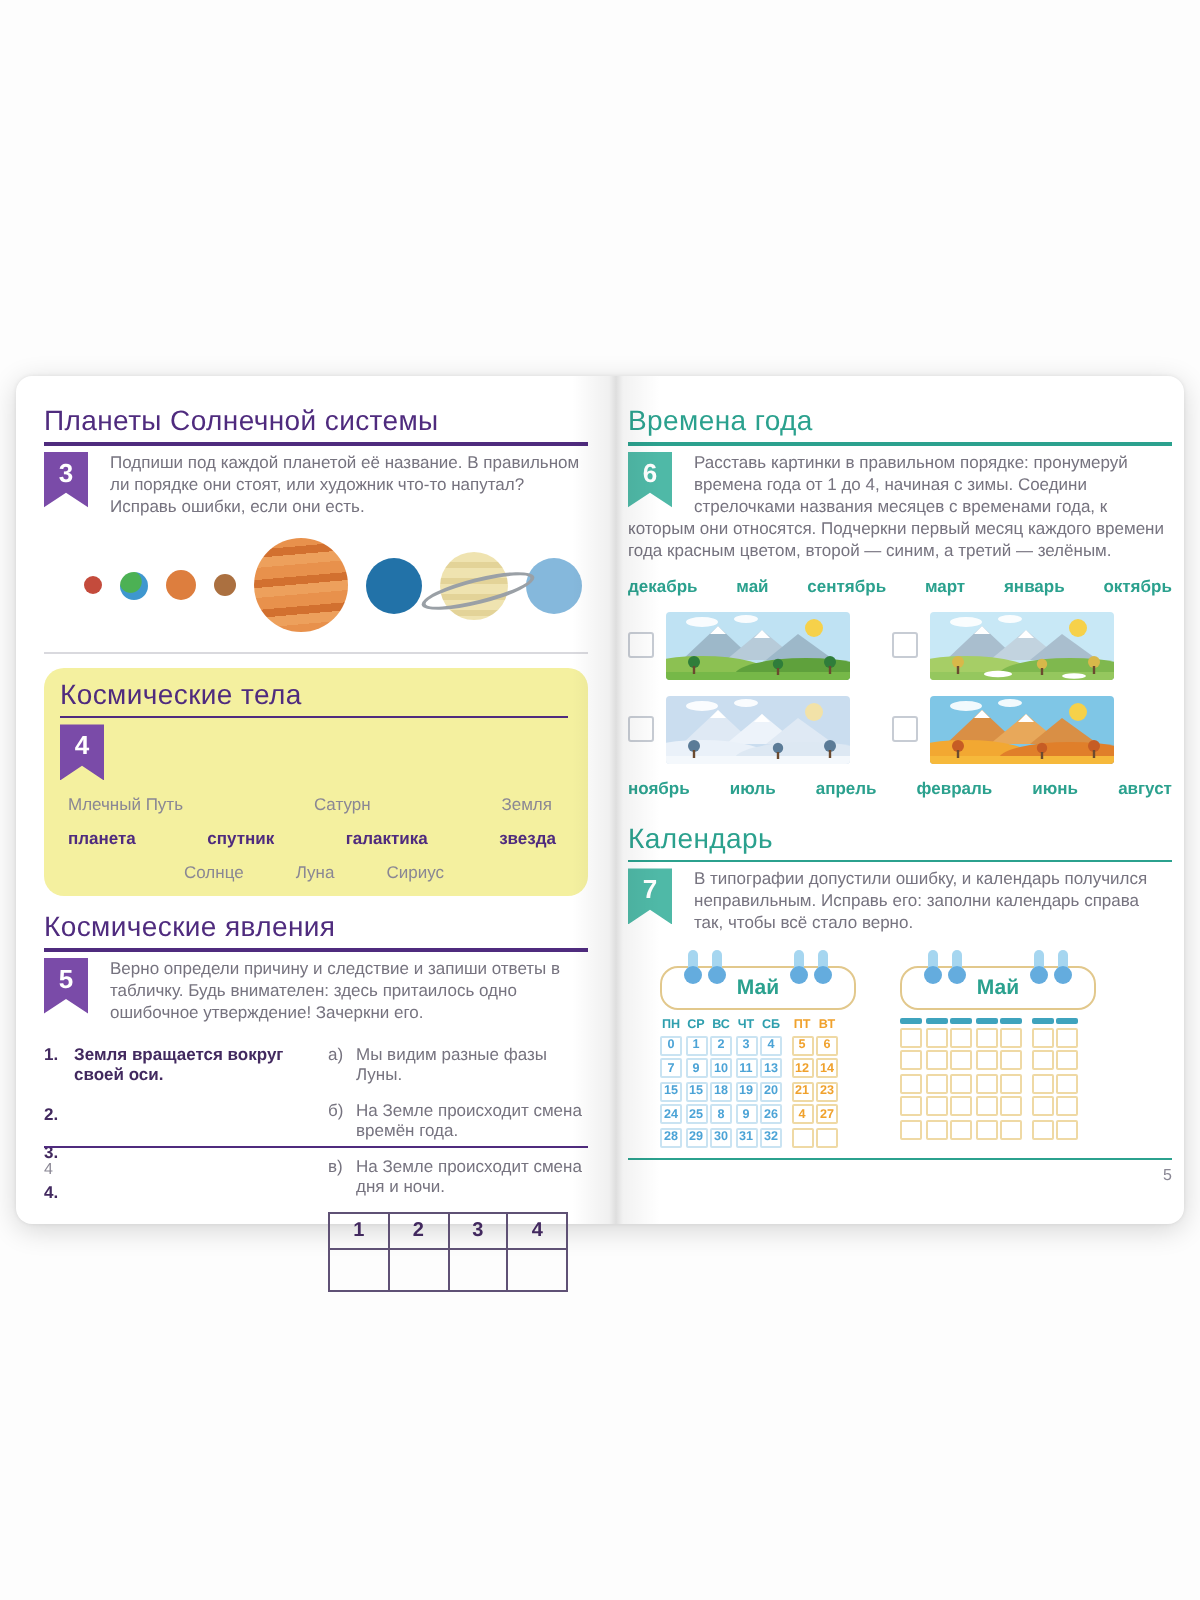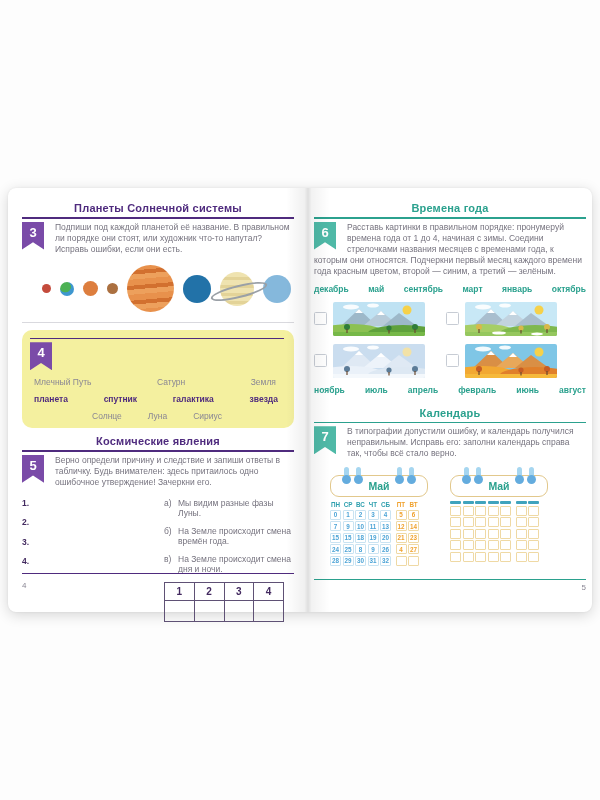--- a/index.html
+++ b/index.html
@@ -6,21 +6,21 @@
   .canvas{position:relative;width:600px;height:800px;background:#fdfdfd;overflow:hidden;
           font-family:"Liberation Sans",sans-serif;}
   .book{position:absolute;left:8px;top:188px;width:584px;height:424px;background:#fff;
         border-radius:8px;box-shadow:0 3px 14px rgba(0,0,0,.16),0 0 2px rgba(0,0,0,.08);}
   .spine{position:absolute;left:278px;top:0;width:44px;height:100%;pointer-events:none;
          background:linear-gradient(90deg,rgba(0,0,0,0) 0%,rgba(0,0,0,.06) 42%,rgba(0,0,0,.13) 50%,rgba(0,0,0,.05) 58%,rgba(0,0,0,0) 100%);}
   .page{position:absolute;top:14px;width:272px;height:396px;}
   .page-left{left:14px;}
   .page-right{left:306px;}
 
-  .sec-title{margin:0;font-size:11px;font-weight:bold;letter-spacing:.2px;text-align:center;}
+  .sec-title{margin:0;font-size:14px;font-weight:normal;letter-spacing:.2px;}
   .purple-t{color:#4F2B7E;}
   .teal-t{color:#2BA18E;}
   .rule{height:1.6px;border:0;margin:3px 0 0 0;}
   .rule.purple{background:#4F2B7E;}
   .rule.teal{background:#2BA18E;}
   .rule.gray{height:1px;background:#D9D9DE;}
 
   .task{margin-top:3px;}
   .task::after{content:"";display:block;clear:both;}
   .badge{float:left;width:22px;height:28px;margin-right:11px;color:#fff;font-weight:bold;
@@ -115,20 +115,21 @@
           <span class="planet p2"></span>
           <span class="planet p3"></span>
           <span class="planet p4"></span>
           <span class="planet p5"></span>
           <span class="planet p6"></span>
           <span class="planet p7"></span>
         </div>
       <hr class="rule gray" style="margin-top:9px;">
 
       <div class="ybox">
+        <h2 class="sec-title purple-t">Космические тела</h2>
         <hr class="rule purple">
         <div class="task">
           <div class="badge purple">4</div>
         </div>
         <div class="wrow r1">
             <span>Млечный Путь</span>
             <span>Сатурн</span>
             <span>Земля</span>
           </div>
         <div class="wrow r3">
@@ -147,20 +148,21 @@
       <h2 class="sec-title purple-t" style="margin-top:7px;">Космические явления</h2>
       <hr class="rule purple">
       <div class="task">
         <div class="badge purple">5</div>
         <p class="ttext">Верно определи причину и следствие и запиши ответы в табличку. Будь внимателен: здесь притаилось одно ошибочное утверждение! Зачеркни его.</p>
       </div>
       <div class="phen-cols">
         <div class="causes">
             <div class="cause">
               <span>1.</span>
+              <span>Земля вращается вокруг своей оси.</span>
             </div>
             <div class="cause">
               <span>2.</span>
             </div>
             <div class="cause">
               <span>3.</span>
             </div>
             <div class="cause">
               <span>4.</span>
             </div>

